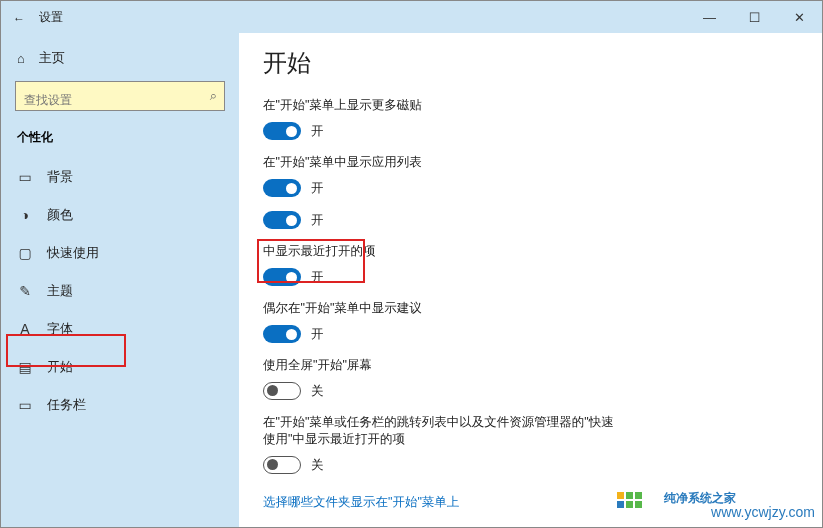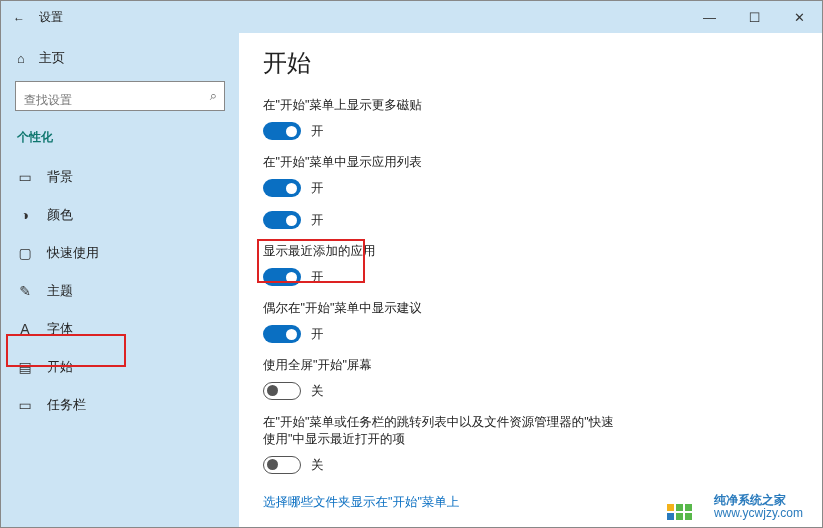--- a/index.html
+++ b/index.html
@@ -6,48 +6,48 @@
 body { width: 823px; height: 528px; overflow: hidden; background: #fff; position: relative; }
 .window { display: flex; flex-direction: column; height: 100%; border: 1px solid #888; }
 .titlebar { display: flex; align-items: center; height: 32px; background: #cce4f4; }
 .titlebar-left { display: flex; align-items: center; gap: 14px; padding-left: 12px; font-size: 12px; color: #222; }
 .titlebar-controls { margin-left: auto; display: flex; }
 .titlebar-controls div { width: 45px; height: 32px; display: flex; align-items: center; justify-content: center; font-size: 13px; color: #333; }
 .body { flex: 1; display: flex; overflow: hidden; }
 .sidebar { width: 238px; background: #cce4f4; padding: 10px 0; display: flex; flex-direction: column; }
 .home-row { display: flex; align-items: center; gap: 14px; padding: 6px 16px 14px 16px; font-size: 13px; color: #222; }
 .search-wrap { margin: 0 14px 14px 14px; position: relative; }
-.search-input { width: 100%; height: 30px; border: 1px solid #888; background: #ffffff; padding: 8px 28px 0 8px; font-size: 12px; outline: none; }
+.search-input { width: 100%; height: 30px; border: 1px solid #888; background: #fef9c3; padding: 8px 28px 0 8px; font-size: 12px; outline: none; }
 .search-icon { position: absolute; right: 8px; top: 7px; color: #666; font-size: 13px; }
-.category { font-size: 12px; font-weight: bold; padding: 4px 16px 12px 16px; color: #0f766e; }
+.category { font-size: 12px; font-weight: bold; padding: 4px 16px 12px 16px; color: #000000; }
 .nav { display: flex; flex-direction: column; }
 .nav-item { display: flex; align-items: center; gap: 14px; padding: 10px 16px; font-size: 13px; color: #222; cursor: pointer; }
 .nav-item .nav-icon { width: 16px; text-align: center; font-size: 14px; color: #333; }
 .highlight-start { position: absolute; left: 6px; top: 334px; width: 120px; height: 33px; border: 2px solid #d22; pointer-events: none; }
 .content { flex: 1; padding: 14px 24px 10px 24px; overflow-y: auto; color: #222; }
 .page-title { font-size: 24px; margin-bottom: 18px; font-weight: 400; }
 .setting { margin-bottom: 14px; }
 .setting-label { font-size: 12.5px; margin-bottom: 8px; }
 .toggle-row { display: flex; align-items: center; gap: 10px; }
 .toggle { width: 38px; height: 18px; border-radius: 10px; position: relative; cursor: pointer; }
 .toggle.on { background: #0a6fc2; }
 .toggle.off { background: #fff; border: 1.5px solid #555; }
 .toggle .knob { position: absolute; width: 11px; height: 11px; border-radius: 50%; top: 3.5px; }
 .toggle.on .knob { background: #fff; right: 4px; }
 .toggle.off .knob { background: #555; left: 3px; top: 2px; }
 .toggle-state { font-size: 12.5px; }
 .highlight-setting { position: absolute; border: 2px solid #d22; pointer-events: none; } 
 .link { color: #0a6fc2; font-size: 12.5px; cursor: pointer; display: inline-block; margin-top: 6px; }
-.watermark { position: absolute; right: 20px; bottom: 8px; display: flex; align-items: flex-end; gap: 22px; pointer-events: none; }
+.watermark { position: absolute; right: 8px; bottom: 8px; display: flex; align-items: flex-start; gap: 22px; pointer-events: none; }
 .wm-sq { display: grid; grid-template-columns: repeat(3,7px); grid-template-rows: repeat(2,7px); gap: 2px; }
 .wm-sq span { background: #58b84a; }
 .wm-sq span:nth-child(1){background:#f3b21a}
 .wm-sq span:nth-child(4){background:#2a7bbd}
 .wm-text { font-size: 12px; color: #2a7bbd; font-weight: bold; line-height: 1; }
-.wm-url { font-size: 12px; color: #2a7bbd; }
+.wm-url { font-size: 14px; color: #2a7bbd; margin-left: 47px; }
 </style>
 </head>
 <body>
 
 <div class="window">
   <div class="titlebar">
     <div class="titlebar-left">
       <span>←</span>
       <span>设置</span>
     </div>
@@ -126,21 +126,21 @@
       <div class="setting">
         <div class="toggle-row">
           <div class="toggle on">
               <div class="knob"></div>
             </div>
           <span class="toggle-state">开</span>
         </div>
       </div>
 
       <div class="setting" style="position:relative">
-        <div class="setting-label">显示最近添加的应用</div>
+        <div class="setting-label">中显示最近打开的项</div>
         <div class="toggle-row">
           <div class="toggle on">
               <div class="knob"></div>
             </div>
           <span class="toggle-state">开</span>
         </div>
         <div class="highlight-setting" style="left:-6px; top:-4px; width:108px; height:44px;"></div>
       </div>
 
       <div class="setting">

